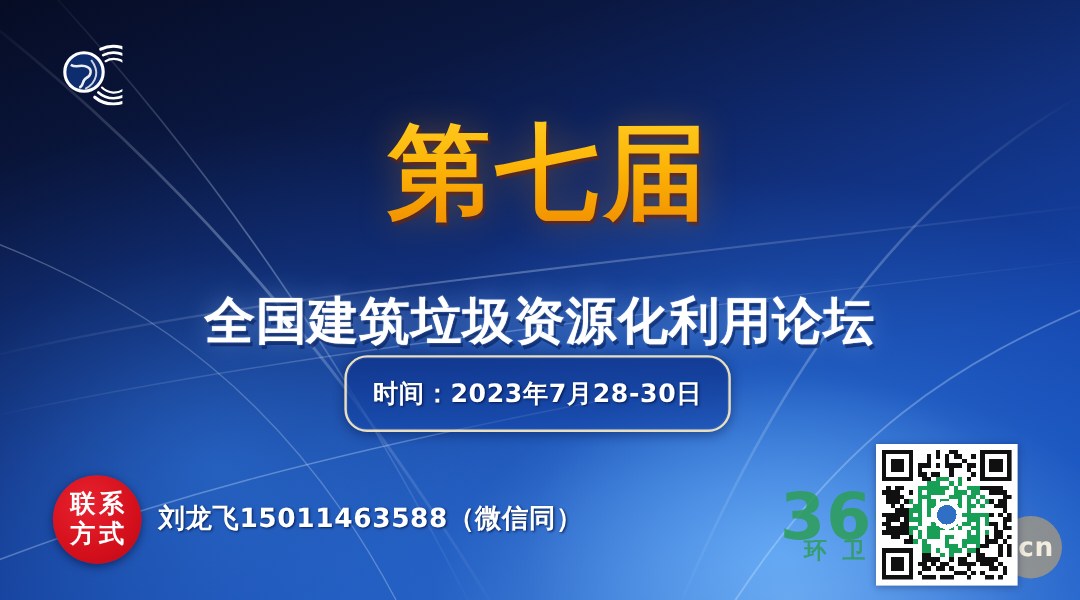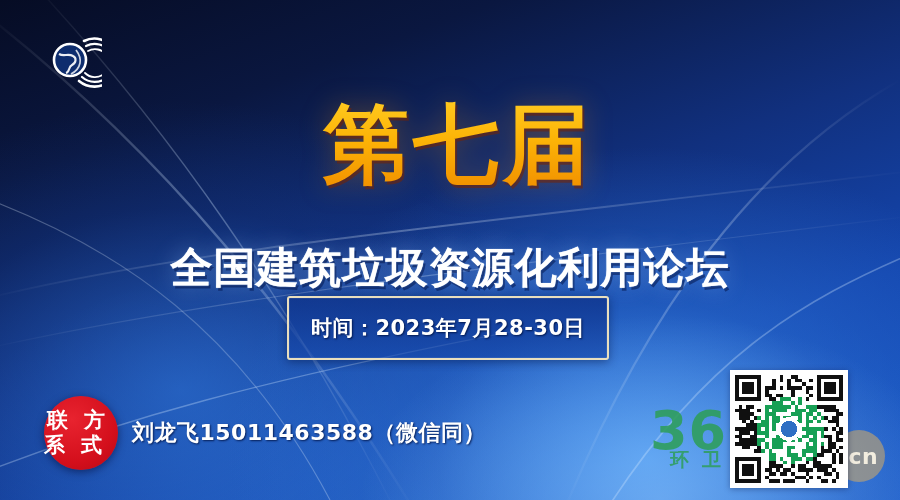--- a/index.html
+++ b/index.html
@@ -65,40 +65,40 @@
       0 0 22px rgba(150,200,255,.45);
     white-space:nowrap;
     margin-top:40px;
   }
 
   
   #infobox{
     position:absolute;left:287px;top:296px;width:322px;height:64px;
     box-sizing:border-box;
     border:2px solid #e9dfbe;
-    border-radius:3px;
+    border-radius:19px;
     background:linear-gradient(180deg,rgba(15,52,140,.78) 0%,rgba(20,70,170,.62) 100%);
     box-shadow:0 0 0 1px rgba(255,255,255,.07) inset, 0 2px 10px rgba(0,15,60,.45);
     display:flex;flex-direction:column;justify-content:center;align-items:center;
     gap:1px;
   }
   #infobox .line{
     font-family:"DejaVu Sans","Liberation Sans",sans-serif;
     font-weight:700;font-size:21px;line-height:1.25;color:#ffffff;
     letter-spacing:.5px;white-space:nowrap;
     text-shadow:1px 1px 2px rgba(0,20,70,.9);
   }
 
   
   #contact{position:absolute;left:44px;top:396px;display:flex;align-items:center;gap:14px;}
   #contact .badge{
     width:74px;height:74px;border-radius:50%;
     background:radial-gradient(circle at 38% 32%,#e8232f 0%,#d40f1c 62%,#b70914 100%);
     box-shadow:0 2px 8px rgba(0,10,50,.55);
-    display:flex;flex-direction:row;justify-content:center;align-items:center;
+    display:flex;flex-direction:column;justify-content:center;align-items:center;
     flex:0 0 74px;
   }
   #contact .badge span{
     font-family:"DejaVu Sans","Liberation Sans",sans-serif;
     font-weight:700;font-size:21px;line-height:1.18;color:#ffffff;letter-spacing:3px;
     text-indent:3px;
   }
   #contact .lines{display:flex;flex-direction:column;gap:2px;}
   #contact .lines .c{
     font-family:"DejaVu Sans","Liberation Sans",sans-serif;

